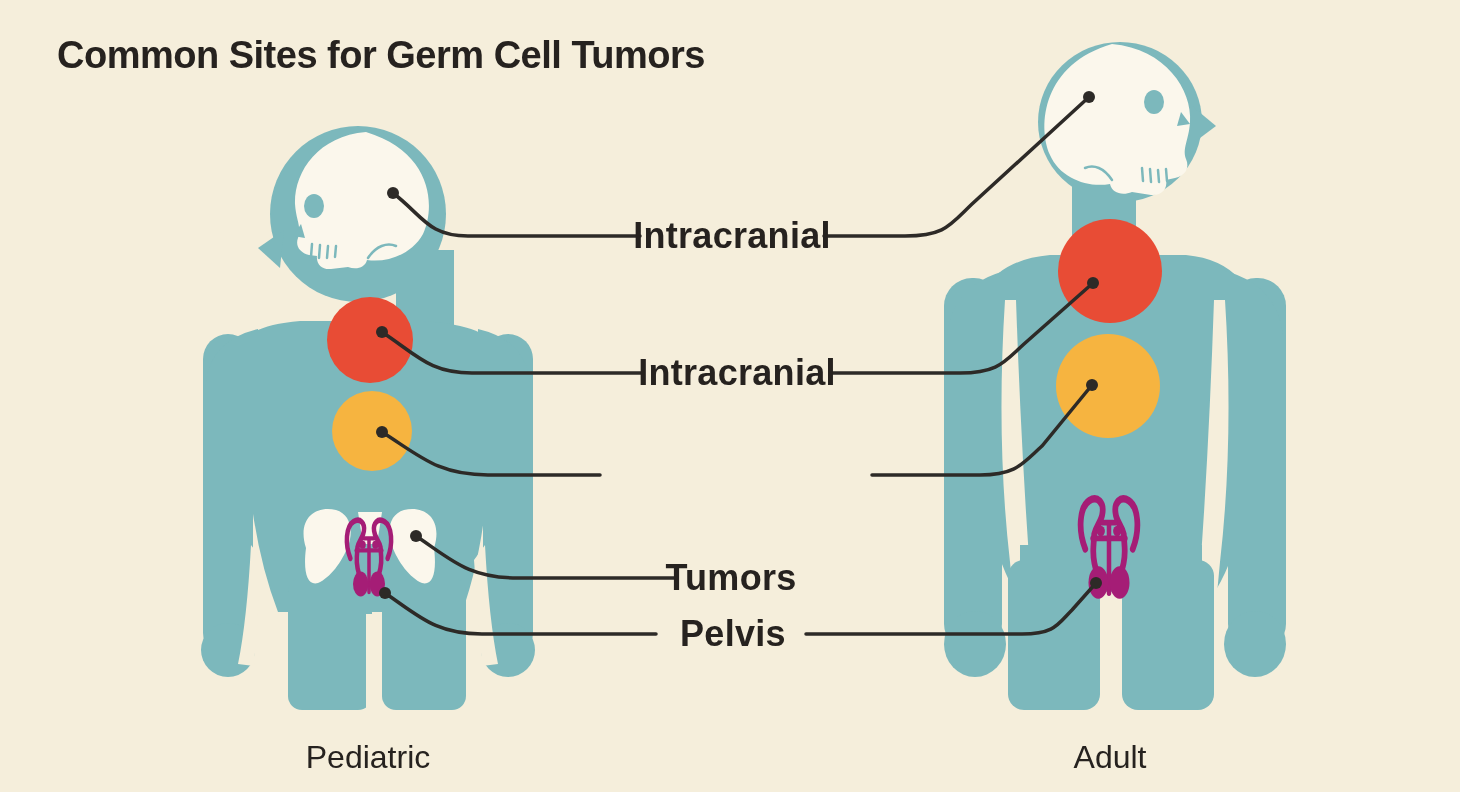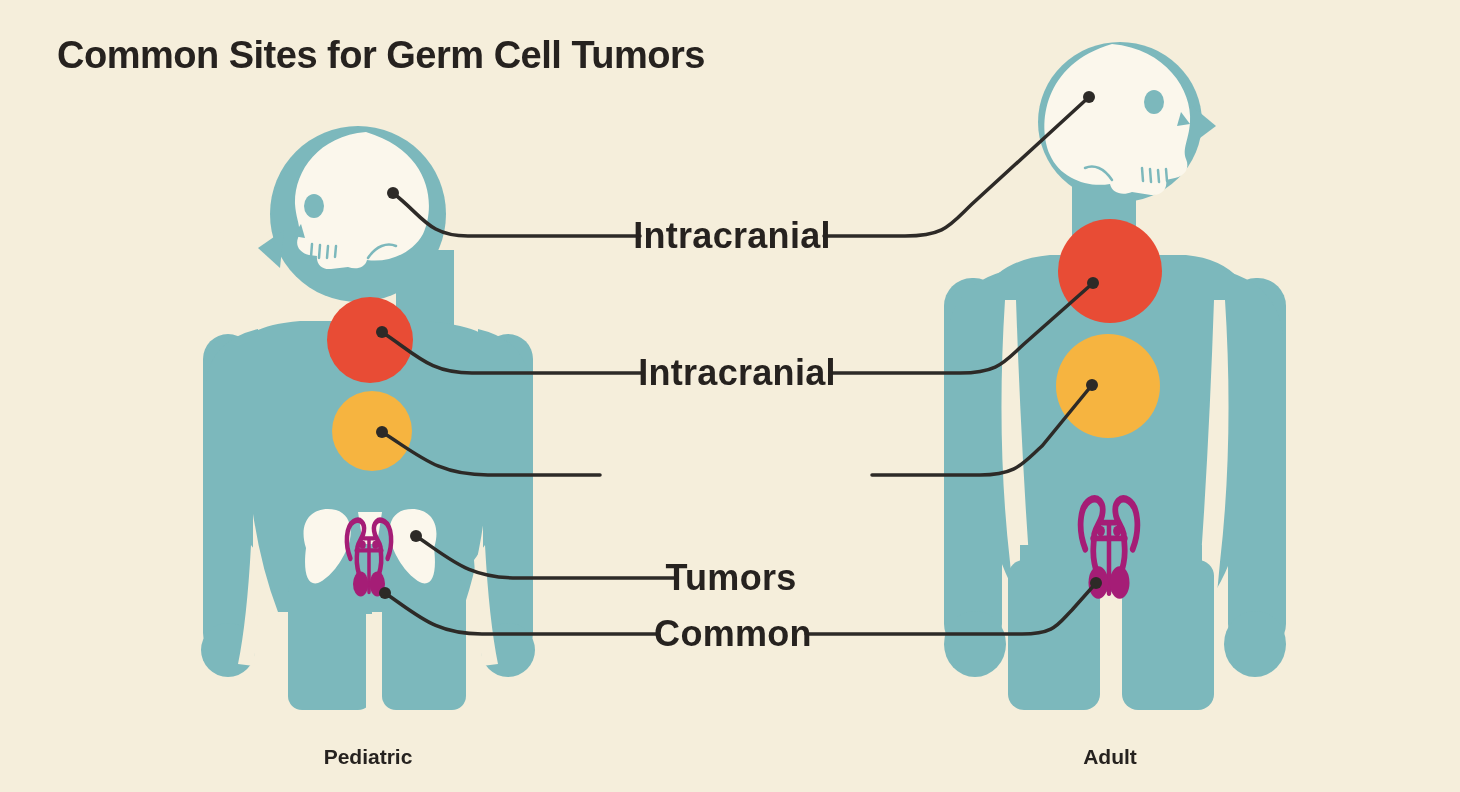--- a/index.html
+++ b/index.html
@@ -18,21 +18,21 @@
     font-size:38px; font-weight:700; letter-spacing:-0.5px;
     color:var(--text_dark);
   }
   .site-label{
     position:absolute; transform:translate(-50%,-50%);
     font-size:36px; font-weight:700; letter-spacing:0.3px;
     color:var(--text_dark); white-space:nowrap;
   }
   .caption{
     position:absolute; transform:translate(-50%,-50%);
-    font-size:21px; font-weight:700; color:var(--text_dark); white-space:nowrap;
+    font-size:32px; font-weight:400; color:var(--text_dark); white-space:nowrap;
   }
   svg{position:absolute; left:0; top:0;}
   .c-body{fill:var(--body_teal);}
   .c-skull{fill:var(--skull_white);}
   .c-bg{fill:var(--background);}
   .c-red{fill:var(--mediastinum_red);}
   .c-yellow{fill:var(--retroperitoneum_yellow);}
   .c-teal-detail{fill:var(--body_teal);}
   .teal-stroke{stroke:var(--body_teal); fill:none; stroke-width:2.5; stroke-linecap:round;}
   .organ-stroke{stroke:var(--organ_magenta); fill:none; stroke-width:7; stroke-linecap:round;}
@@ -161,17 +161,17 @@
       <path class="leader" d="M 806,634 L 1022,634 C 1055,634 1058,624 1072,610 L 1096,583"></path>
       <circle class="leader-dot" cx="1096" cy="583" r="6"></circle>
     </g>
   </svg>
 
   <div id="title">Common Sites for Germ Cell Tumors</div>
 
   <div class="site-label" style="left:732px; top:236px;">Intracranial</div>
   <div class="site-label" style="left:737px; top:373px;">Intracranial</div>
   <div class="site-label" style="left:731px; top:578px;">Tumors</div>
-  <div class="site-label" style="left:733px; top:634px;">Common</div>
+  <div class="site-label" style="left:733px; top:634px;">Pelvis</div>
 
   <div class="caption" style="left:368px; top:757px;">Pediatric</div>
   <div class="caption" style="left:1110px; top:757px;">Adult</div>
 </div>
 
 </body></html>

